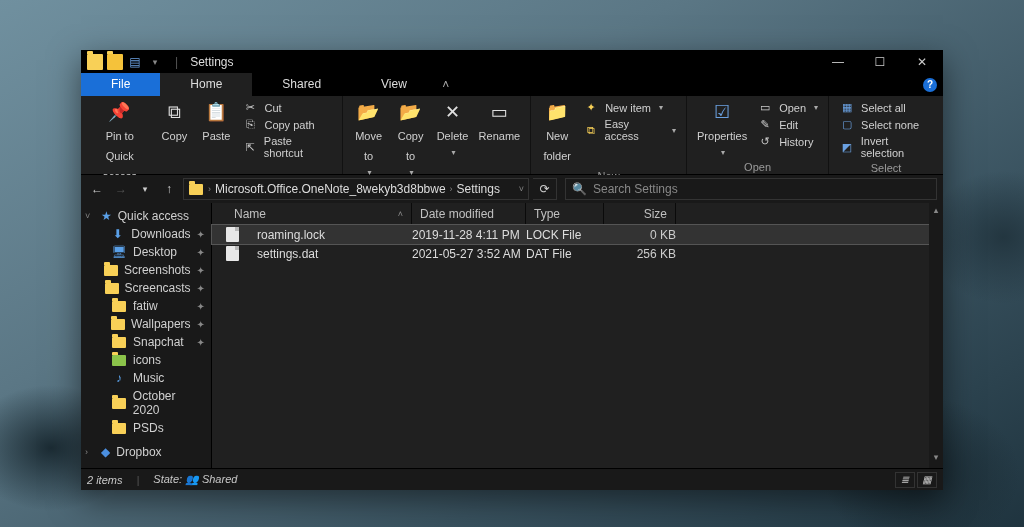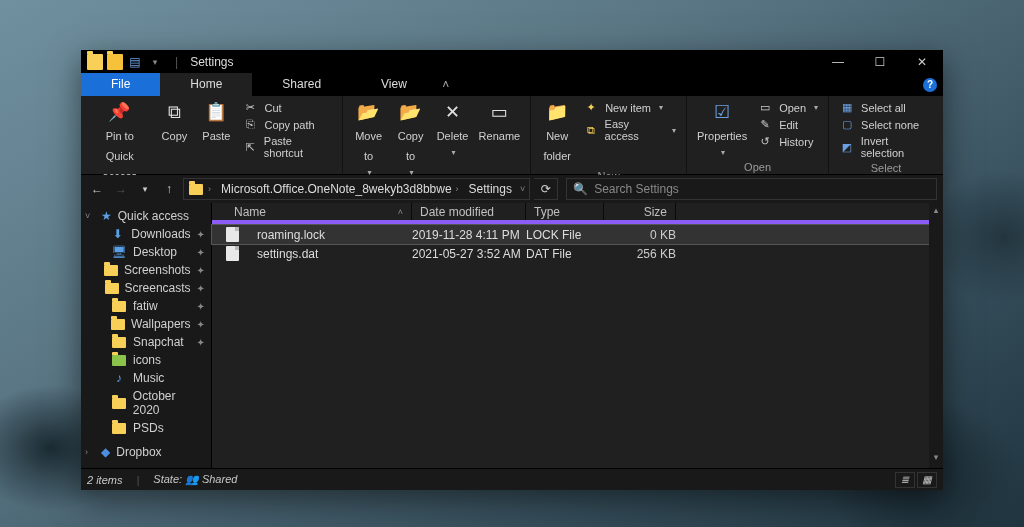--- a/index.html
+++ b/index.html
@@ -50,39 +50,39 @@
   .bigbtn .tx { font-size:11px; text-align:center; line-height:20px; color:#d0d0d0;}
   .smbtns { display:flex; flex-direction:column; gap:2px; padding-top:2px;}
   .smbtn { display:flex; align-items:center; gap:6px; padding:1px 4px; font-size:11px; color:#d0d0d0;}
   .smbtn .ic { width:16px; text-align:center; color:#ccc;}
   .chev { font-size:8px; color:#aaa; margin-left:2px;}
   
   .navbar { height:28px; background:#191919; display:flex; align-items:center; padding:0 6px; gap:4px;}
   .navbtn { width:20px; height:22px; display:flex; align-items:center; justify-content:center; color:#ccc;}
   .navbtn.dim { color:#555;}
   .address { flex:0 0 346px; height:22px; background:#191919; border:1px solid #333; display:flex; align-items:center; padding:0 4px; gap:4px;}
-  .address .crumb { color:#ddd;margin-left:6px; }
+  .address .crumb { color:#ddd; }
   .address .csep { color:#888; font-size:9px; }
   .address .fill{flex:1;}
   .refresh { width:24px; height:22px; border:1px solid #333; border-left:none; display:flex; align-items:center; justify-content:center; color:#ccc;}
   .search { flex:1; height:22px; border:1px solid #333; margin-left:4px; display:flex; align-items:center; padding:0 6px; gap:6px; color:#888;}
   
   .body { flex:1; display:flex; background:#202020; overflow:hidden;}
   .sidebar { width:131px; background:#191919; border-right:1px solid #000; overflow:hidden; padding-top:4px;}
   .sb-spacer{height:6px;}
   .sb-item { display:flex; align-items:center; gap:6px; padding:2px 6px 2px 14px; color:#d0d0d0; font-size:12px; position:relative;}
   .sb-item .pin { margin-left:auto; color:#888; font-size:10px;}
   .sb-item .indent{width:10px;}
   .sb-ico { width:16px; height:14px; display:inline-flex; align-items:center; justify-content:center;}
   .sb-folder { width:14px; height:11px; background:#f8d057; border-radius:1px; position:relative;}
   .sb-folder::before{content:"";position:absolute;top:-3px;left:0;width:6px;height:3px;background:#f8d057;border-radius:1px 1px 0 0;}
   .sb-head { display:flex; align-items:center; gap:6px; padding:2px 6px 2px 4px; color:#d0d0d0;}
   .sb-head .caret{width:10px;color:#888;font-size:9px;}
   .listarea { flex:1; display:flex; flex-direction:column;}
-  .colhead { height:22px; border-bottom:5px solid #8b5cf6; display:flex; align-items:center; padding-left:14px; color:#c0c0c0; font-size:12px;}
+  .colhead { height:22px; border-bottom:1px solid #8b5cf6; display:flex; align-items:center; padding-left:14px; color:#c0c0c0; font-size:12px;}
   .colhead div { border-right:1px solid #0a0a0a; padding:0 8px; height:100%; display:flex; align-items:center;}
   .colhead .sort{ margin-left:auto; font-size:9px; color:#888;}
   .c-name{width:186px;} .c-date{width:114px;} .c-type{width:78px;} .c-size{width:72px; justify-content:flex-end;}
   .filerow { height:19px; display:flex; align-items:center; padding-left:14px; font-size:12px; color:#ddd;}
   .filerow.sel { background:#333; outline:1px solid #555;}
   .filerow .c-name{display:flex;align-items:center;gap:18px;}
   .file-ico{width:13px;height:15px;background:#e8e8e8;border-radius:1px;position:relative;}
   .file-ico::after{content:"";position:absolute;top:0;right:0;width:4px;height:4px;background:#b8b8b8;}
   .filerow .c-size{color:#ccc;text-align:right;}
   .scrollbar{width:14px; background:#191919; display:flex; flex-direction:column; align-items:center; padding:2px 0;}

